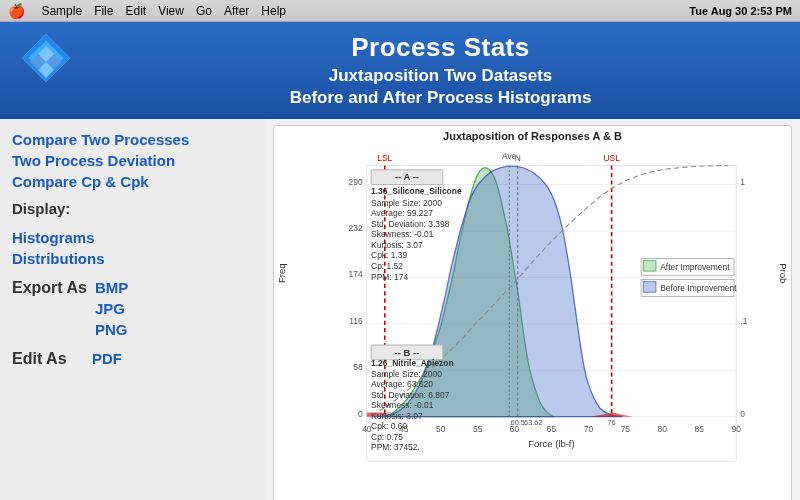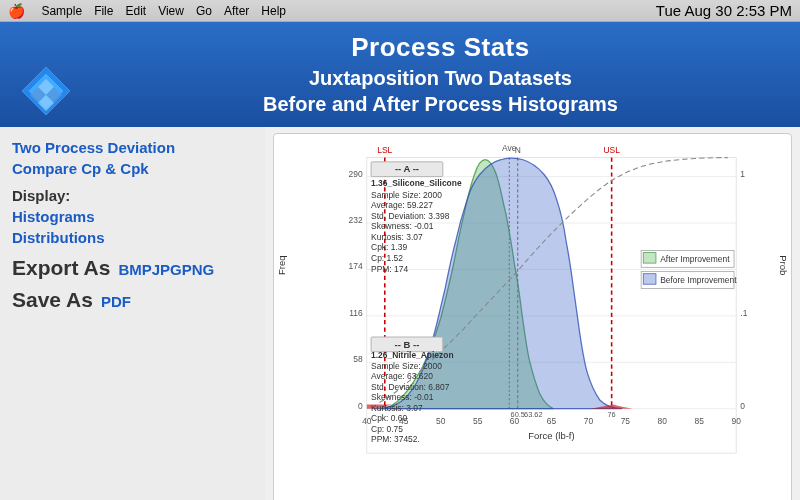--- a/index.html
+++ b/index.html
@@ -20,47 +20,47 @@
       align-items: center;
       padding: 0 8px;
       font-size: 12px;
       color: #000;
       border-bottom: 1px solid #aaa;
       gap: 12px;
       flex-shrink: 0;
     }
     .menubar-apple { font-size: 14px; margin-right: 4px; }
     .menubar-item { font-weight: 500; }
-    .menubar-right { margin-left: auto; display: flex; align-items: center; gap: 6px; font-size: 15px; }
+    .menubar-right { margin-left: auto; display: flex; align-items: center; gap: 6px; font-size: 11px; font-weight: bold; }
 
     
     .app-header {
       background: linear-gradient(to bottom, #2a6dc7, #1a4fa0);
       padding: 10px 20px;
       display: flex;
-      align-items: flex-end;
+      align-items: flex-start;
       gap: 29px;
     }
     .app-logo {
       width: 52px;
       height: 52px;
       flex-shrink: 0;
     }
     .app-title-block {
       flex: 1;
       text-align: center;
     }
     .app-name {
       font-size: 26px;
       font-weight: bold;
       color: white;
       letter-spacing: 0.5px;
     }
     .app-subtitle {
-      font-size: 20px;
+      font-size: 17px;
       font-weight: bold;
       color: white;
       margin-top: 2px;
       line-height: 1.3;
     }
 
     
     .main-content {
       display: flex;
       height: calc(500px - 22px - 76px);
@@ -80,35 +80,36 @@
       font-weight: bold;
       color: #1a5bc4;
       padding: 2px 0;
       cursor: pointer;
     }
     .sidebar-group-title {
       font-size: 15px;
       font-weight: bold;
       color: #333;
       margin-top: 6px;
-      margin-bottom: 2px;
+      margin-bottom: 10px;
     }
     .sidebar-export-row {
       display: flex;
       align-items: baseline;
       gap: 8px;
     }
     .sidebar-export-label {
-      font-size: 21px;
+      font-size: 16px;
       font-weight: bold;
       color: #333;
       min-width: 72px;
     }
     .sidebar-export-values {
       display: flex;
+      flex-direction: column;
     }
 
     
     .chart-area {
       flex: 1;
       padding: 6px 8px;
       display: flex;
       align-items: center;
       justify-content: center;
     }
@@ -161,20 +162,21 @@
       <span>Juxtaposition Two Datasets</span><br>
       <span>Before and After Process Histograms</span>
     </div>
   </div>
 </div>
 
 <div class="main-content">
 
   <div class="sidebar">
     <div class="sidebar-section">
+      <div class="sidebar-item">Compare Two Processes</div>
       <div class="sidebar-item">Two Process Deviation</div>
       <div class="sidebar-item">Compare Cp &amp; Cpk</div>
     </div>
 
     <div class="sidebar-section">
       <div class="sidebar-group-title">Display:</div>
       <div class="sidebar-item">Histograms</div>
       <div class="sidebar-item">Distributions</div>
     </div>
 
@@ -184,29 +186,30 @@
         <div class="sidebar-export-values">
           <span class="sidebar-item">BMP</span>
           <span class="sidebar-item">JPG</span>
           <span class="sidebar-item">PNG</span>
         </div>
       </div>
     </div>
 
     <div class="sidebar-section" style="margin-top: 4px;">
       <div class="sidebar-export-row">
-        <span class="sidebar-export-label">Save As</span>
+        <span class="sidebar-export-label">Edit As</span>
         <span class="sidebar-item">PDF</span>
       </div>
     </div>
   </div>
 
   <div class="chart-area">
     <div class="chart-container">
       
+      <div style="text-align:center; font-size: 11px; font-weight: bold; margin-top: 4px; color: #222;">Juxtaposition of Responses A &amp; B</div>
 
       
       <svg viewBox="0 0 490 340" style="width:100%; height: calc(100% - 20px);">
 
         <rect x="88" y="18" width="350" height="280" fill="white" stroke="#ccc" stroke-width="0.5"></rect>
 
         <text x="10" y="120" font-size="9" fill="#333" transform="rotate(-90 10 120)" text-anchor="middle">Freq</text>
 
         <text x="480" y="120" font-size="9" fill="#333" transform="rotate(90 480 120)" text-anchor="middle">Prob</text>
 

